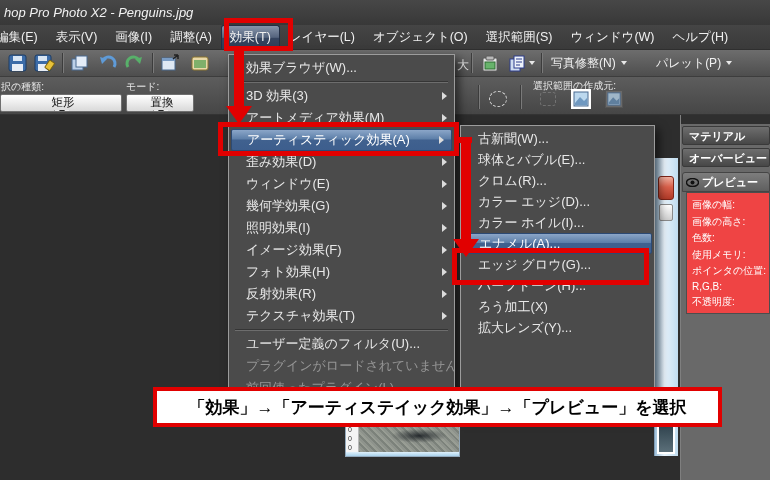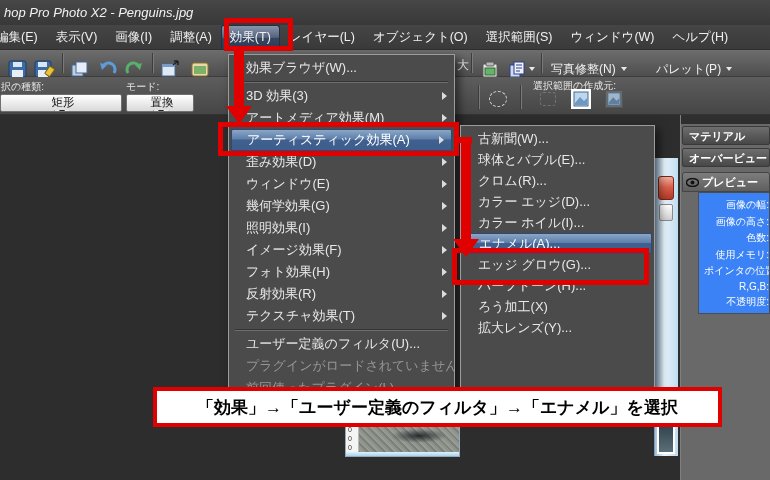--- a/index.html
+++ b/index.html
@@ -37,21 +37,21 @@
   .toolbar1 {
     position:absolute; left:0; top:50px; width:770px; height:27px;
     background:linear-gradient(#6d6d6d,#4e4e4e);
     border-bottom:1px solid #3d3d3d;
   }
   .toolbar2 {
     position:absolute; left:0; top:77px; width:770px; height:38px;
     background:linear-gradient(#5d5d5d,#464646);
     border-bottom:1px solid #333;
   }
-  .t1item { position:absolute; top:9px; height:20px; display:flex; align-items:center;text-align:center; }
+  .t1item { position:absolute; top:3px; height:20px; display:flex; align-items:center;text-align:center; }
   .tsep { position:absolute; top:3px; width:1px; height:20px; background:#3c3c3c; box-shadow:1px 0 0 #7a7a7a; }
   .tlabel { color:#e8e8e8; font-size:10px; position:absolute; white-space:nowrap; }
   .tbtn { color:#f0f0f0; font-size:12px; display:flex; align-items:center; gap:5px; white-space:nowrap; }
   .caret-w { width:0; height:0; border-left:3.5px solid transparent; border-right:3.5px solid transparent; border-top:4px solid #e8e8e8; }
   .combo {
     position:absolute; height:18px; background:linear-gradient(#ffffff,#d9d9d9);
     border:1px solid #6f6f6f; border-radius:2px; color:#111; font-size:11.5px;
     display:flex; align-items:center; overflow:hidden;flex-direction:column;
   }
   .combo .cval { flex:1; padding-left:4px; white-space:nowrap; }
@@ -106,22 +106,22 @@
     border:1px solid #3a3a3a; border-radius:2px;
     color:#fff; font-size:11px; font-weight:bold; padding-left:6px; white-space:nowrap; overflow:hidden;
   }
   .ptab {
     margin:5px 0 0 1px; height:20px; background:linear-gradient(#7d7d7d,#5f5f5f);
     border:1px solid #454545; border-radius:3px 3px 0 0;
     color:#fff; font-size:11px; font-weight:bold;
     display:flex; align-items:center; gap:3px; padding-left:3px; white-space:nowrap; overflow:hidden;
   }
   .pinfo {
-    background:#3b82f6; border:1px solid #4d4d4d; margin-left:17px;
-    padding:4px 0 4px 5px; color:#fff; font-size:10px; line-height:16.5px; white-space:nowrap; overflow:hidden;text-align:right;
+    background:#ef4444; border:1px solid #4d4d4d; margin-left:5px;
+    padding:4px 0 4px 5px; color:#fff; font-size:10px; line-height:16.5px; white-space:nowrap; overflow:hidden;
   }
 
   
   .menu {
     position:absolute; background:#4b4b4b; border:1px solid #9c9c9c;
     box-shadow:4px 4px 9px rgba(0,0,0,.55); padding:2px 0; z-index:5;
   }
   .menu-effects { left:228px; top:54px; width:227px; }
   .menu-sub { left:460px; top:125px; width:195px; z-index:6; }
   .mi {
@@ -373,16 +373,16 @@
   <div class="rbox" style="left:224px; top:18px; width:69px; height:33px"></div>
   <div class="rshaft" style="left:234px; top:48px; width:10px; height:59px"></div>
   <div class="rhead down" style="left:226px; top:106px"></div>
   <div class="rbox" style="left:218px; top:122px; width:241px; height:34px"></div>
   <div class="rshaft" style="left:454px; top:137px; width:18px; height:6px"></div>
   <div class="rshaft" style="left:461px; top:140px; width:10px; height:100px"></div>
   <div class="rhead down" style="left:453px; top:239px"></div>
   <div class="rbox" style="left:452px; top:248px; width:197px; height:37px"></div>
 
   <div class="caption">
-    <span>「効果」→「ユーザー定義のフィルタ」→「エナメル」を選択</span>
+    <span>「効果」→「アーティステイック効果」→「プレビュー」を選択</span>
   </div>
 
 </div>
 
 </body></html>

